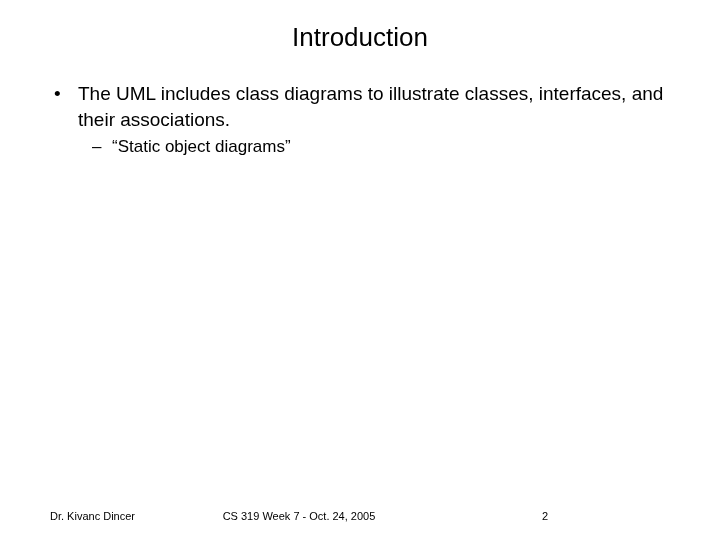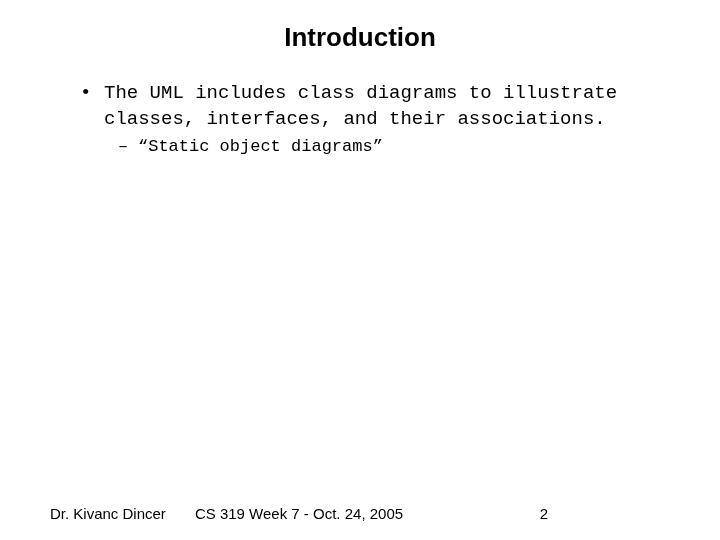--- a/index.html
+++ b/index.html
@@ -14,30 +14,29 @@
     overflow: hidden;
   }
   .slide {
     width: 720px;
     height: 540px;
     position: relative;
     box-sizing: border-box;
   }
   .title {
     text-align: center;
-    font-weight: bold;
+    font-weight: normal;
     font-size: 26px;
     padding-top: 22px;
     padding-bottom: 8px;
   }
   .content {
-    padding: 20px 50px 0 70px;
+    padding: 20px 50px 0 44px;
     font-size: 19px;
     line-height: 1.35;
-    font-family: Liberation Mono, monospace;
   }
   ul.level1 {
     list-style: none;
     padding: 0;
     margin: 0;
   }
   ul.level1 > li {
     position: relative;
     padding-left: 34px;
     margin-bottom: 28px;
@@ -65,21 +64,21 @@
     left: 14px;
     top: 0;
   }
   .footer {
     position: absolute;
     bottom: 18px;
     left: 0;
     width: 598px;
     box-sizing: border-box;
     padding: 0 50px;
-    font-size: 15px;
+    font-size: 11px;
     display: flex;
     justify-content: space-between;
     align-items: baseline;
   }
   .footer-center {
     position: absolute;
     left: 50%;
     transform: translateX(-50%);
   }
 </style>

